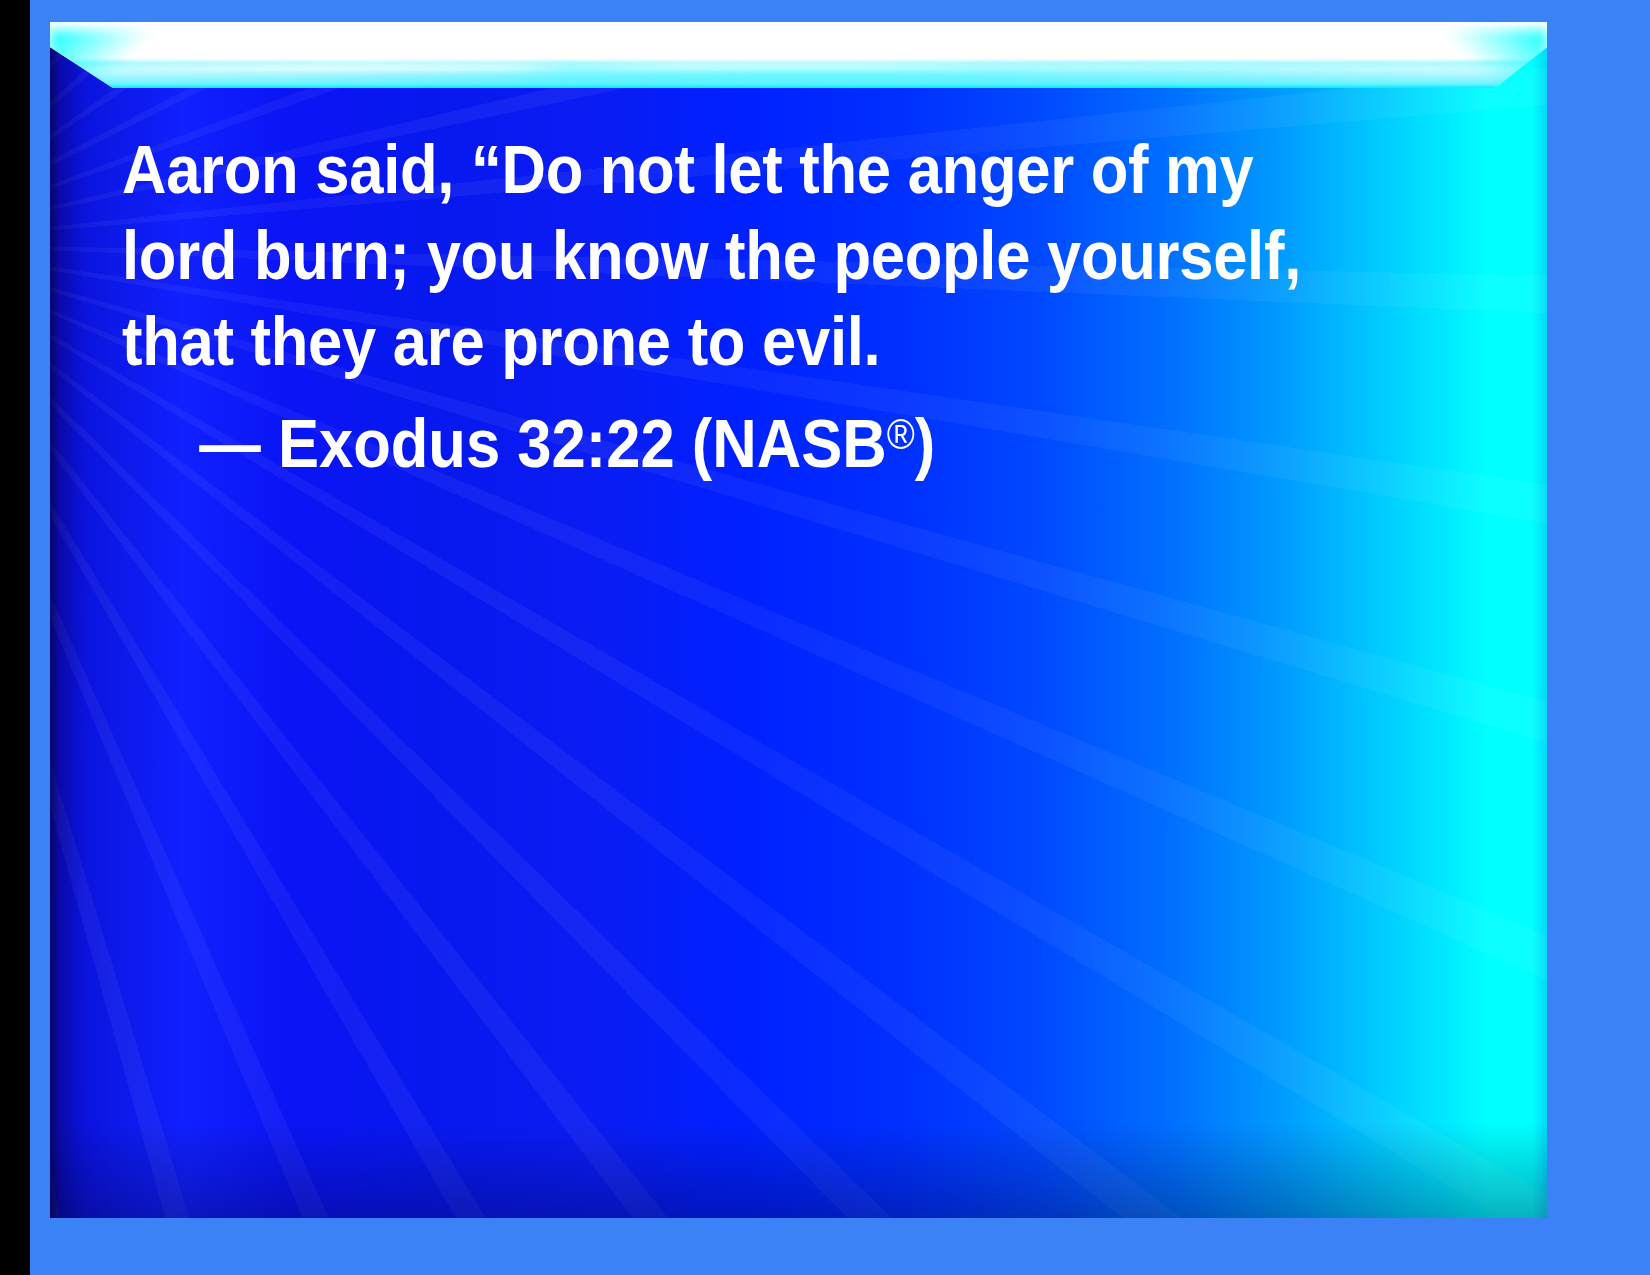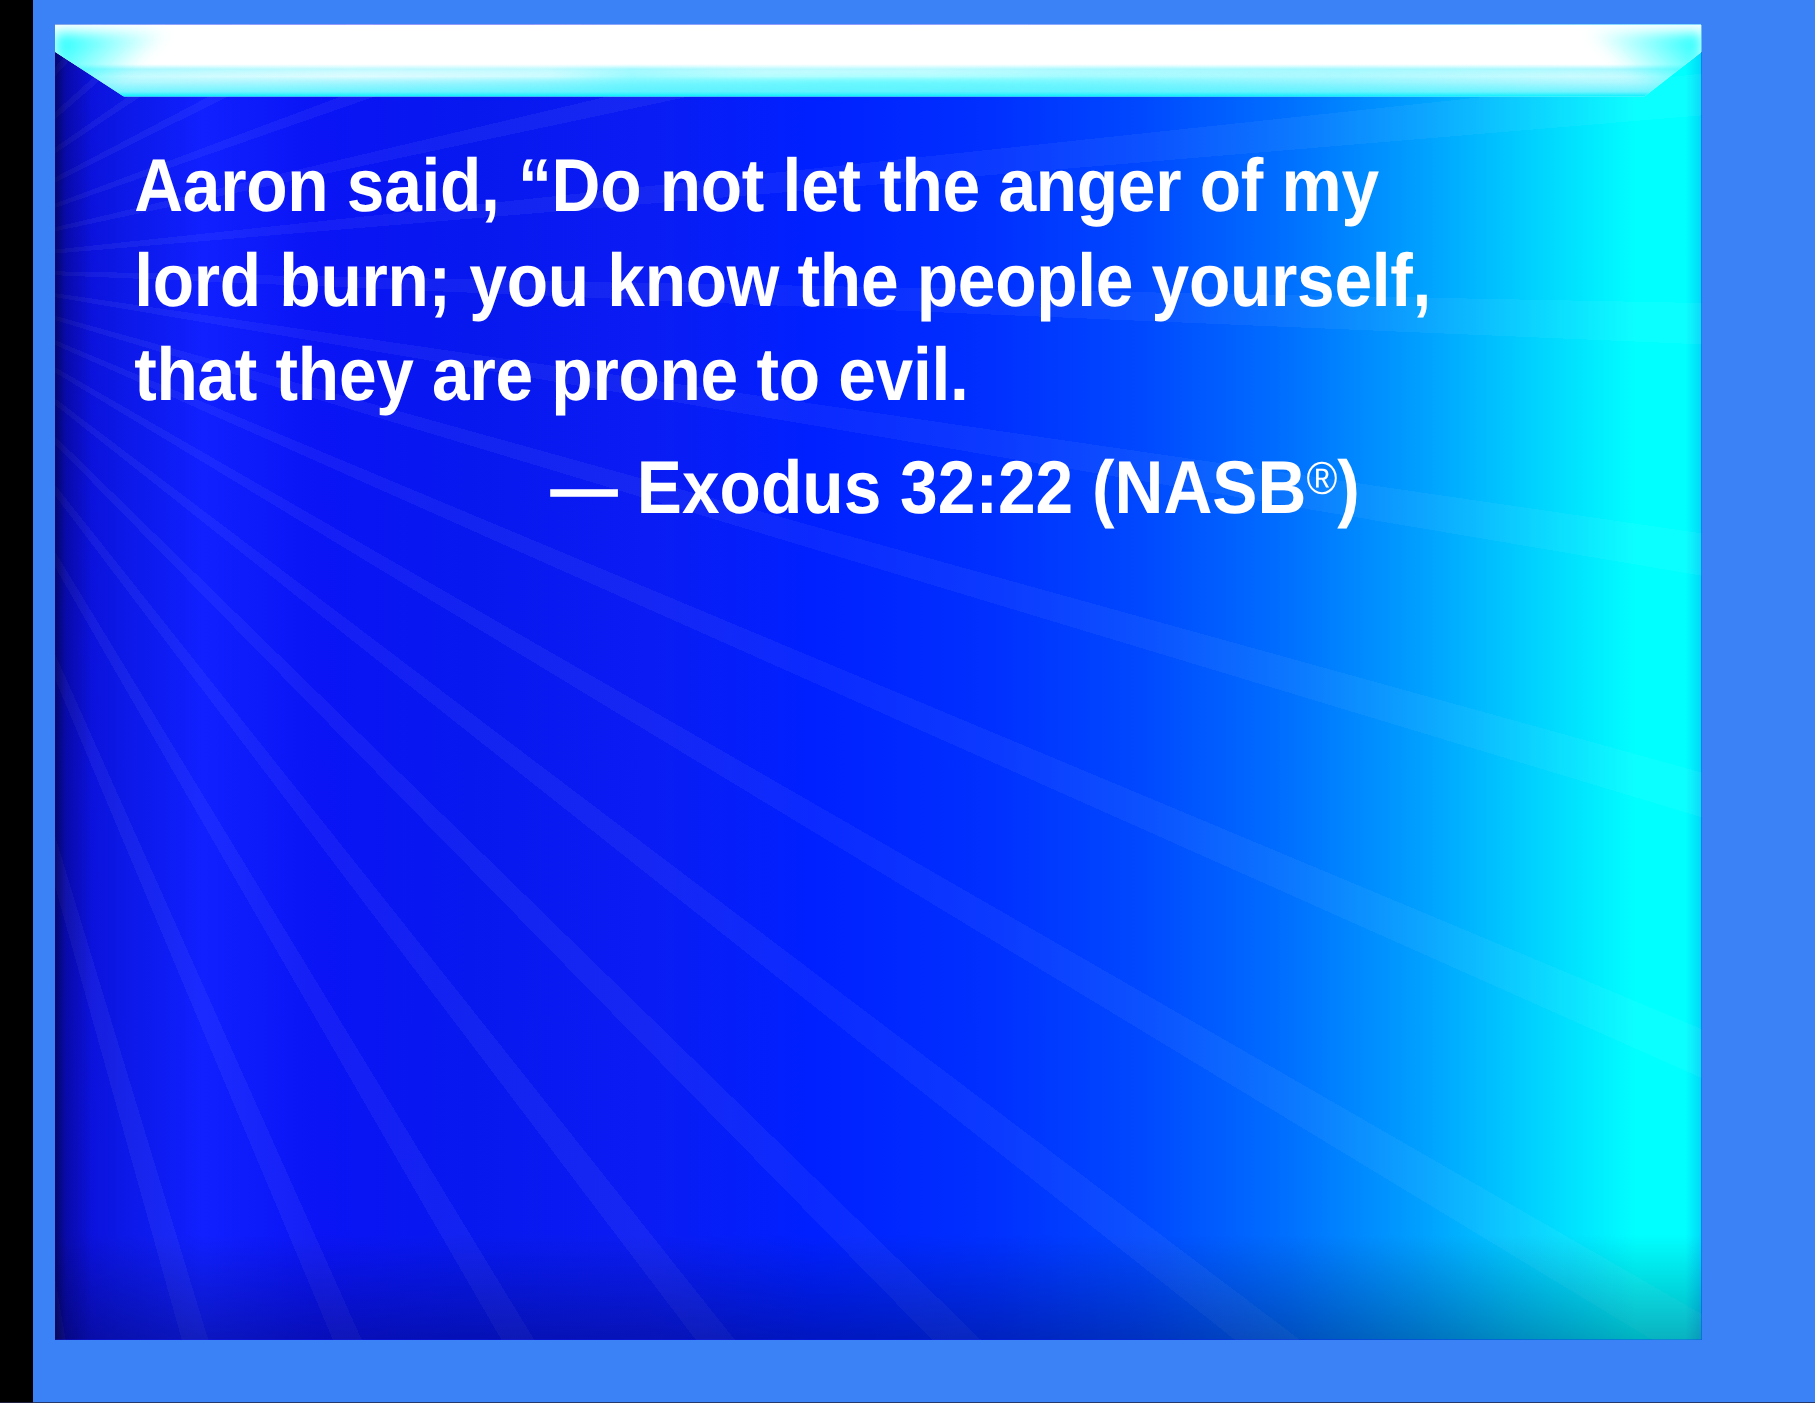--- a/index.html
+++ b/index.html
@@ -210,21 +210,21 @@
     font-size: 68px;
     line-height: 86px;
     color: #ffffff;
     letter-spacing: -0.3px;
     white-space: nowrap;
     transform: scaleX(0.905);
     transform-origin: left center;
   }
   #attribution {
     margin-top: 8px;
-    text-align: center;
+    text-align: left;
     padding-right: 4px;
   }
   .attr-text {
     font-family: "Liberation Sans Narrow", "Liberation Sans", "DejaVu Sans Condensed", sans-serif;
     font-stretch: condensed;
     font-weight: bold;
     font-size: 68px;
     line-height: 86px;
     color: #ffffff;
     white-space: nowrap;

